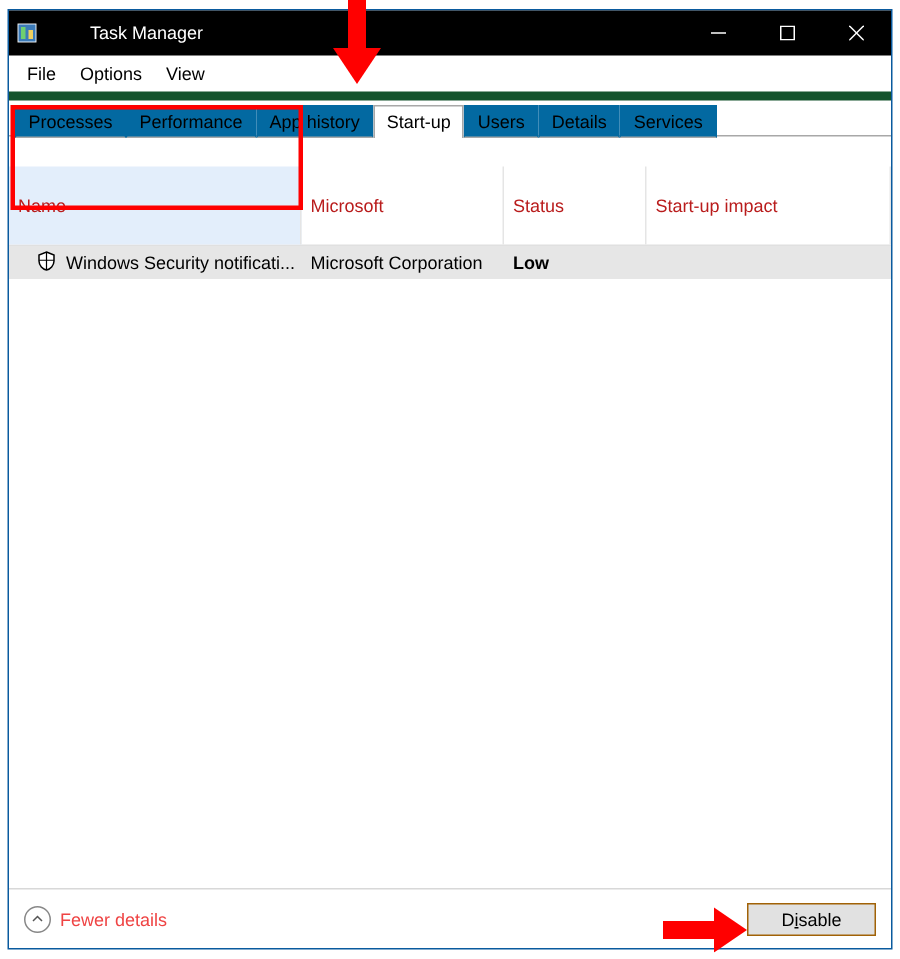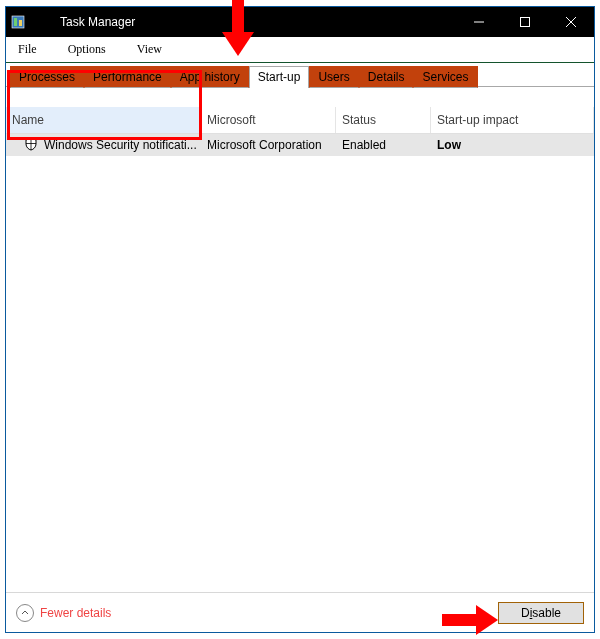--- a/index.html
+++ b/index.html
@@ -52,41 +52,40 @@
     align-items: center;
     justify-content: center;
     color: #fff;
     font-size: 13px;
     cursor: pointer;
   }
   .win-btn svg { stroke: #fff; }
   .menubar {
     display: flex;
     padding: 2px 4px;
-    gap: 15px;
-    border-bottom: 1px solid #14532d;
-    font-family: Liberation Serif, serif;
+    gap: 0;
+    border-bottom: 6px solid #14532d;
   }
   .menu-item {
     padding: 3px 8px;
     cursor: pointer;
   }
   .tabstrip {
     display: flex;
     padding: 0 4px;
     margin-top: 2px;
   }
   .tab {
     padding: 3px 8px;
     border: 1px solid transparent;
     border-bottom: none;
     cursor: pointer;
     position: relative;
     top: 1px;
-    background: #c2410c;
+    background: #0369a1;
   }
   .tab.active {
     border-color: #a8a8a8;
     background: #fff;
     z-index: 2;
   }
   .tab:not(.active) {
     border-bottom: 1px solid #a8a8a8;
   }
   .tabstrip-border {
@@ -99,23 +98,23 @@
     flex-direction: column;
     position: relative;
     overflow: hidden;
   }
   .columns {
     display: flex;
     border-bottom: 1px solid #e0e0e0;
     margin-top: 20px;
   }
   .col {
-    padding: 6px 6px;
+    padding: 19px 6px;
     border-right: 1px solid #e5e5e5;
-    color: #404040;
+    color: #b91c1c;
     font-size: 12px;
     cursor: pointer;
     white-space: nowrap;
     overflow: hidden;
   }
   .col.sorted {
     background: #e3eefb;
   }
   .col-name { flex: 0 0 195px; }
   .col-publisher { flex: 0 0 135px; }
@@ -269,21 +268,20 @@
         <span class="shield-icon">
           <svg width="14" height="14" viewBox="0 0 14 14">
             <path d="M7 1 L12 3 L12 7 C12 10 9.5 12.5 7 13 C4.5 12.5 2 10 2 7 L2 3 Z" fill="#fff" stroke="#000" stroke-width="1"></path>
             <line x1="7" y1="1" x2="7" y2="13" stroke="#000" stroke-width="0.8"></line>
             <line x1="2" y1="6.5" x2="12" y2="6.5" stroke="#000" stroke-width="0.8"></line>
           </svg>
         </span>
         <span>Windows Security notificati...</span>
       </div>
       <div class="cell cell-publisher">Microsoft Corporation</div>
-      <div class="cell cell-status">Enabled</div>
       <div class="cell cell-impact">Low</div>
     </div>
   </div>
 
   <div class="footer">
     <div class="fewer">
       <span class="circle">
         <svg width="10" height="10" viewBox="0 0 10 10">
             <polyline points="2,6 5,3 8,6" fill="none" stroke="#555" stroke-width="1"></polyline>
           </svg>

